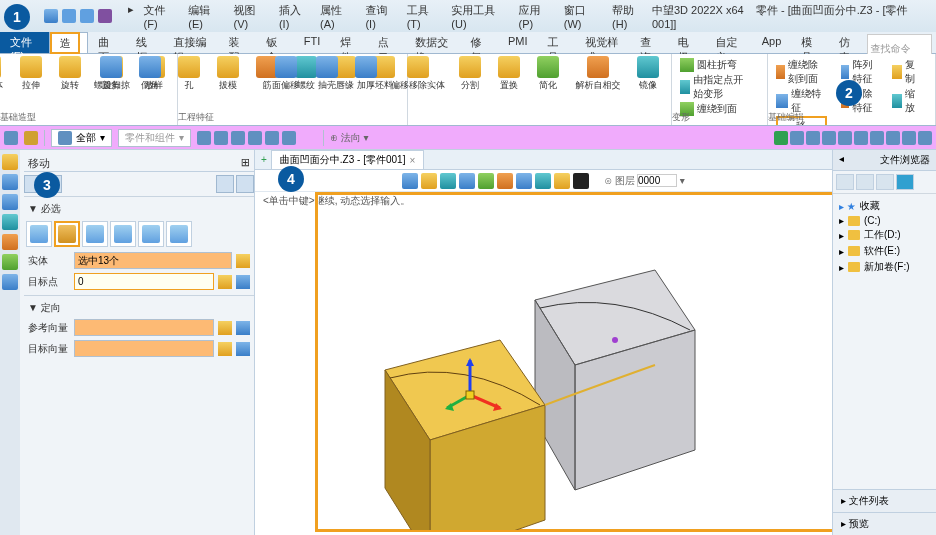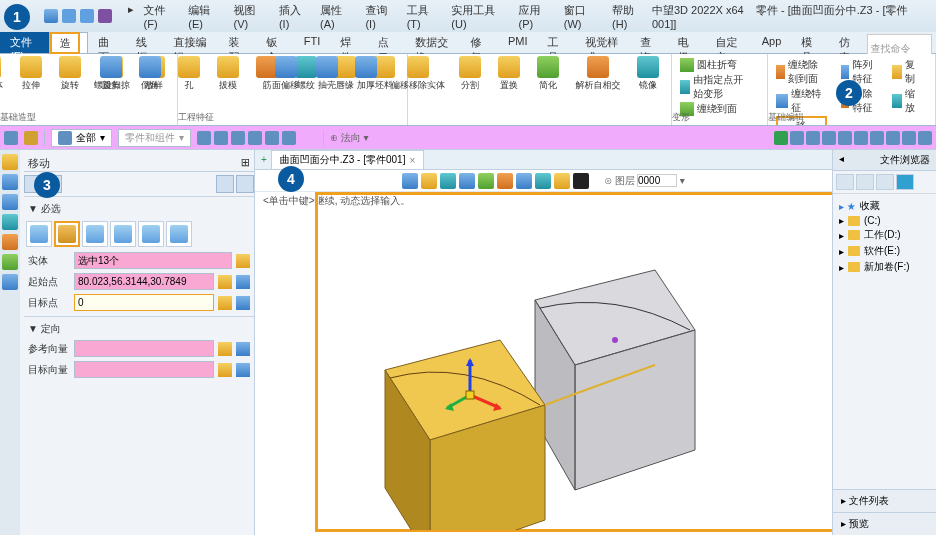--- a/index.html
+++ b/index.html
@@ -51,21 +51,21 @@
 .lp-toolbar { display: flex; gap: 2px; padding: 3px 0; }
 .lp-toolbar .ti { width: 18px; height: 18px; background: #d0e0f0; border: 1px solid #a0b8d0; }
 .lp-section { border-top: 1px solid #c8d4e0; padding: 3px 0; }
 .lp-section-h { font-size: 10px; color: #333; padding: 2px 4px; cursor: pointer; }
 .lp-icons-row { display: flex; gap: 2px; padding: 3px 2px; }
 .lp-mode-btn { width: 26px; height: 26px; border: 1px solid #c0d0e0; background: #fff; display: flex; align-items: center; justify-content: center; }
 .lp-mode-btn.sel { border: 2px solid #f0a020; }
 .mode-glyph { width: 18px; height: 18px; background: linear-gradient(#a0d0f0,#60a0e0); border-radius: 2px; }
 .lp-field { display: flex; align-items: center; gap: 4px; padding: 2px 4px; font-size: 10px; }
 .lp-field label { width: 42px; color: #333; }
-.lp-field input { flex: 1; border: 1px solid #b0c0d0; padding: 2px 3px; font-size: 10px; background: #f9a8d4; }
+.lp-field input { flex: 1; border: 1px solid #b0c0d0; padding: 2px 3px; font-size: 10px; background: #fdba74; }
 .lp-field input.hl { border: 1px solid #f0a020; background: #fffff0; }
 .lp-field .ficon { width: 14px; height: 14px; }
 
 .viewport { flex: 1; background: #fff; position: relative; overflow: hidden; }
 .doc-tab { height: 20px; background: #e8f0f7; display: flex; align-items: center; font-size: 10px; padding: 0 6px; border-bottom: 1px solid #c0d0e0; }
 .doc-tab .dt { background: #fff; border: 1px solid #c0d0e0; border-bottom: none; padding: 2px 8px; display: flex; align-items: center; gap: 4px; }
 .vp-toolbar { height: 22px; display: flex; align-items: center; justify-content: center; gap: 3px; padding: 2px; border-bottom: 1px solid #e0e8f0; }
 .vp-toolbar .vi { width: 16px; height: 16px; border-radius: 2px; }
 .hint { position: absolute; top: 44px; left: 8px; font-size: 10px; color: #555; }
 .canvas-area { position: absolute; top: 42px; left: 60px; width: 560px; height: 340px; border: 3px solid #f0a020; }
@@ -379,26 +379,20 @@
           <div class="lp-mode-btn">
               <div class="mode-glyph"></div>
             </div>
         </div>
         <div class="lp-field">
           <label>实体</label>
           <input value="选中13个" style="">
           <div class="ficon i-yellow"></div>
         </div>
         <div class="lp-field">
-          <label>起始点</label>
-          <input value="80.023,56.3144,30.7849" style="">
-          <div class="ficon i-yellow"></div>
-          <div class="ficon i-blue"></div>
-        </div>
-        <div class="lp-field">
           <label>目标点</label>
           <input class="hl" value="0" style="">
           <div class="ficon i-yellow"></div>
           <div class="ficon i-blue"></div>
         </div>
       </div>
       <div class="lp-section">
         <div class="lp-section-h">▼ 定向</div>
         <div class="lp-field">
           <label>参考向量</label>

